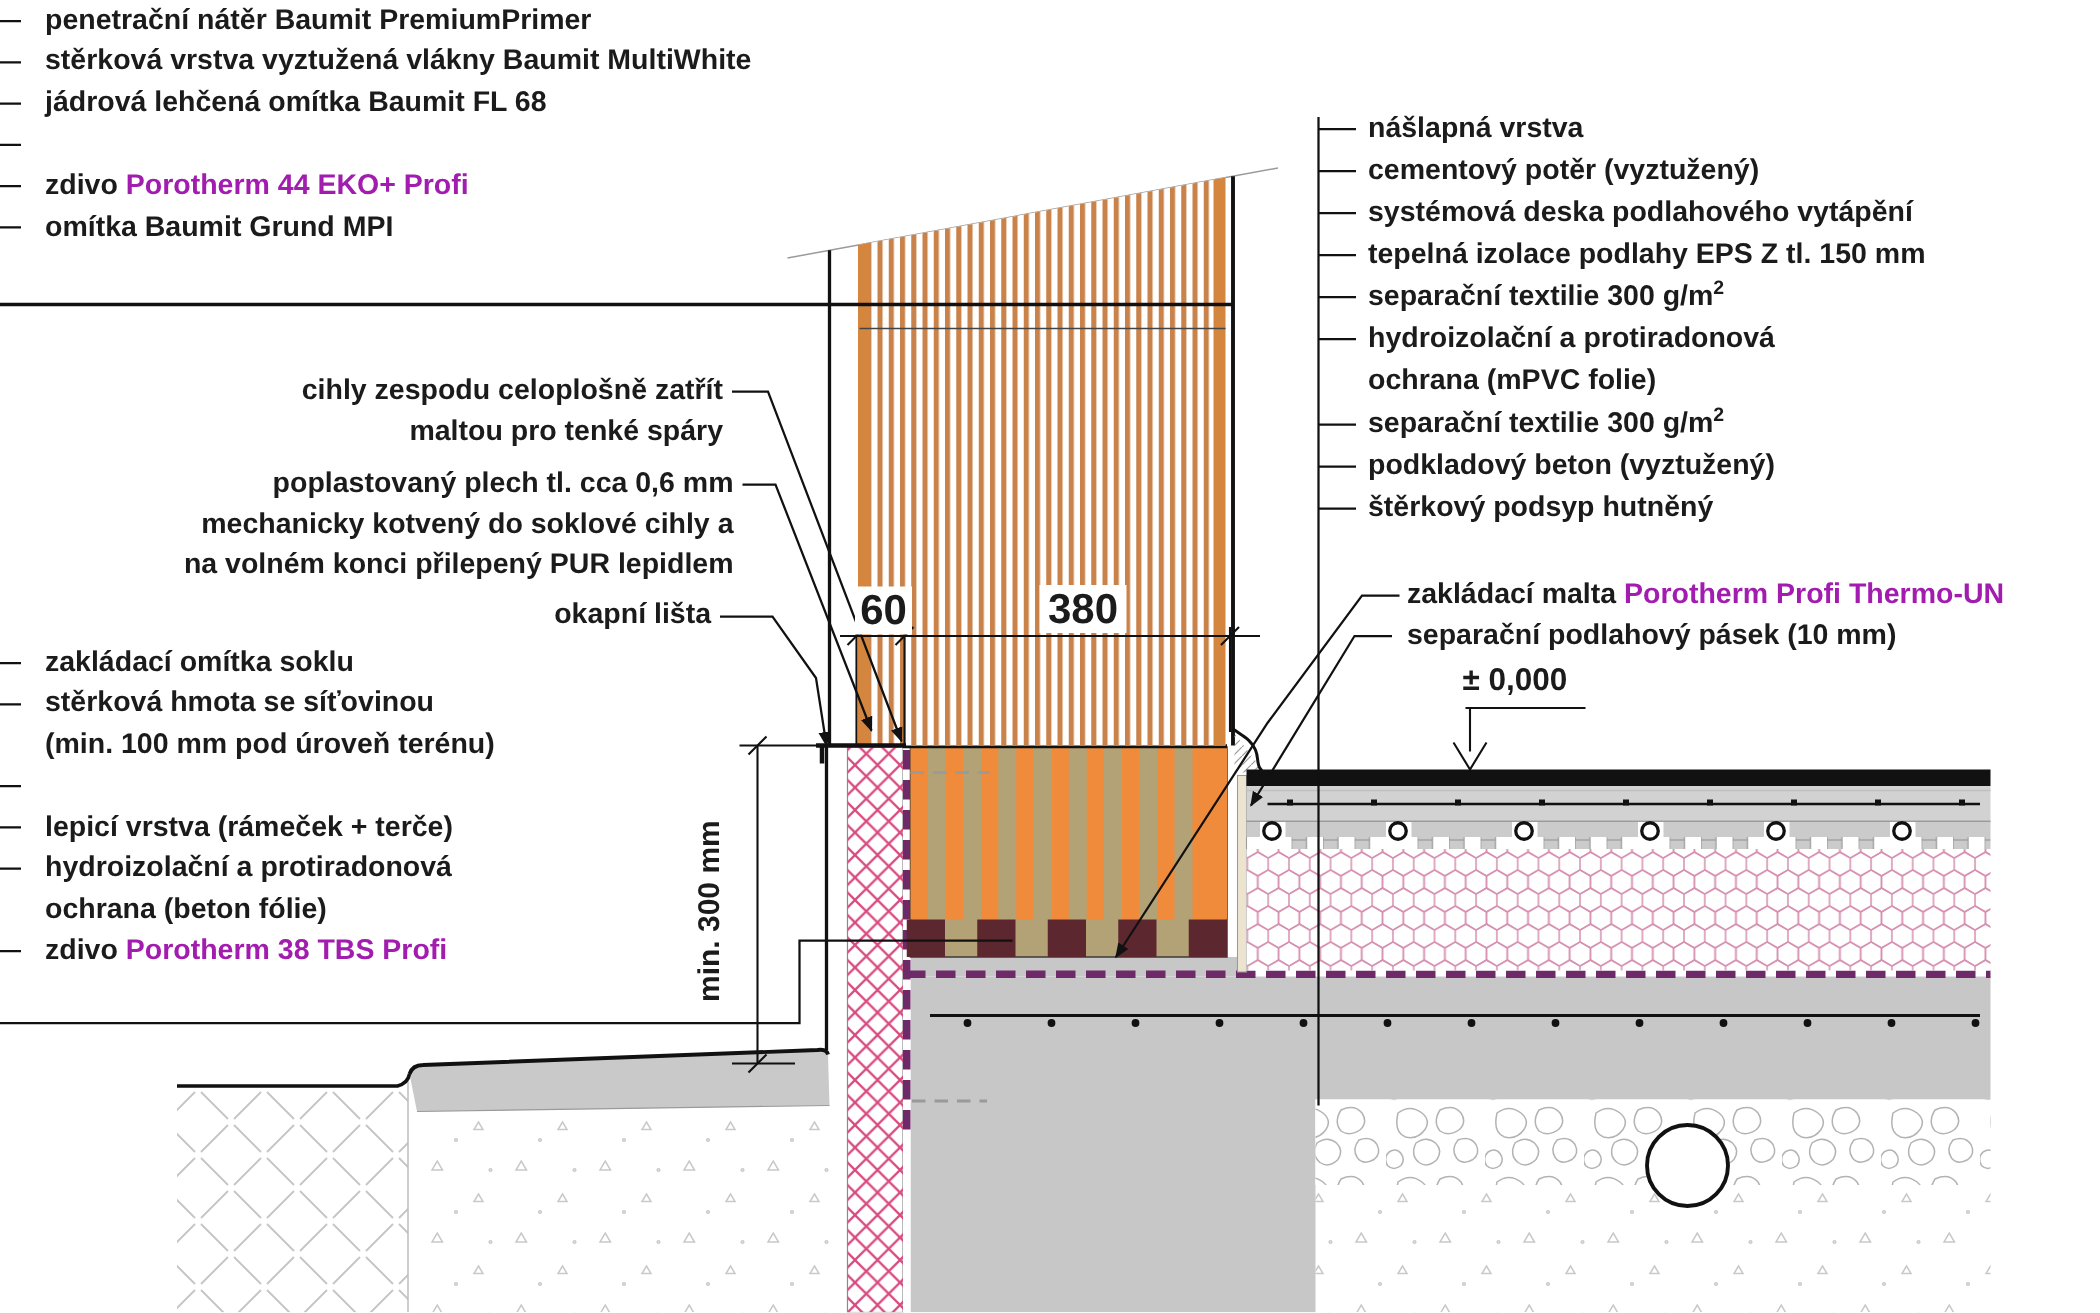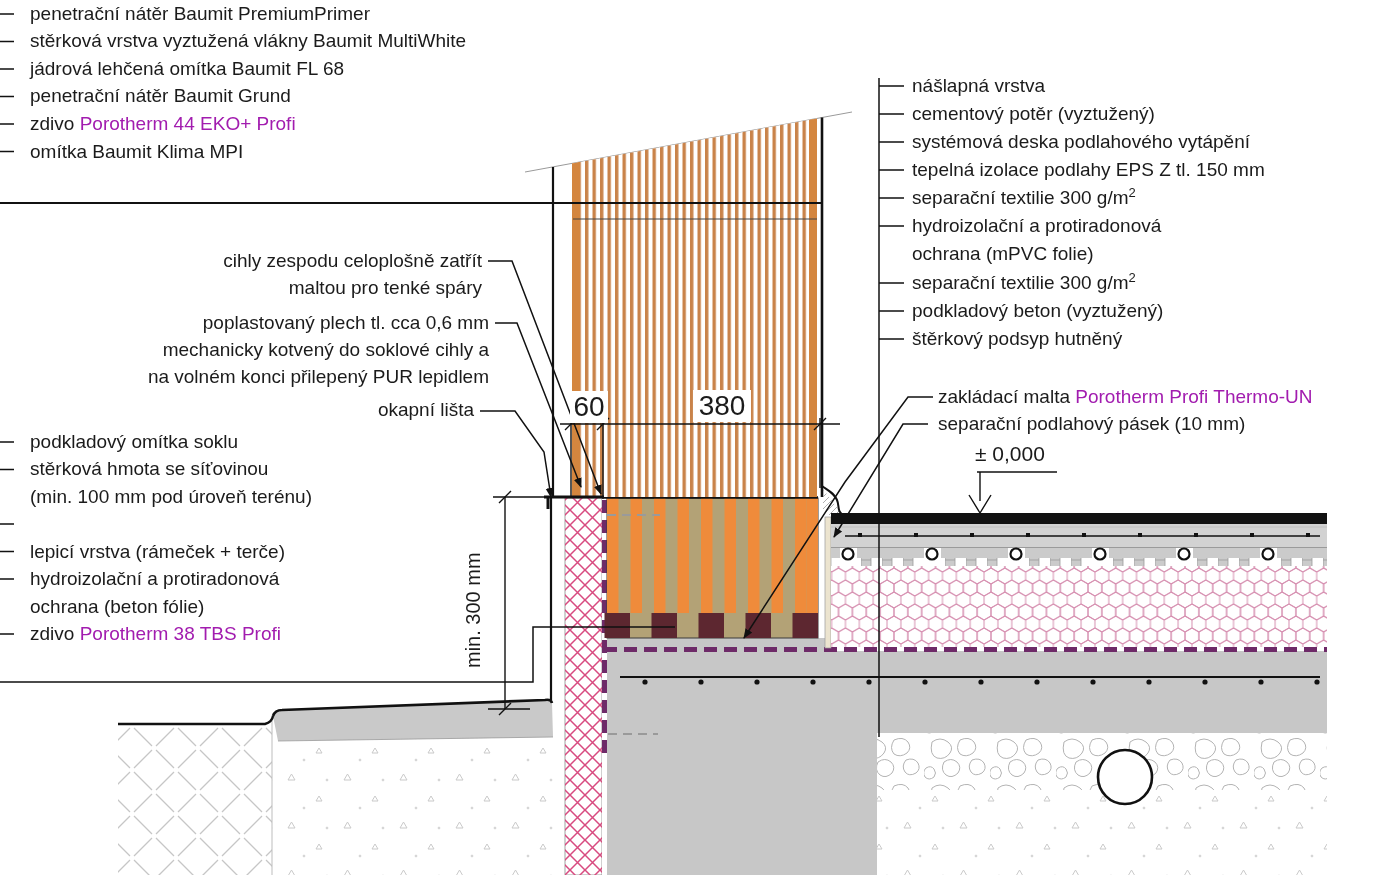--- a/index.html
+++ b/index.html
@@ -1,17 +1,17 @@
 <!DOCTYPE html>
 <html><head>
 <meta charset="utf-8">
 <style>
   html,body{margin:0;padding:0;background:#fff;}
   #stage{position:relative;width:1400px;height:875px;overflow:hidden;background:#fff;
-         font-family:"Liberation Sans","DejaVu Sans",sans-serif;color:#1b1b1b;}
+         font-family:"Liberation Sans","DejaVu Sans",sans-serif;color:#1b1b1b;font-weight:bold;}
   #art{position:absolute;left:0;top:0;}
   .lbl{position:absolute;font-size:19px;line-height:22px;white-space:nowrap;}
   .r{}
   .red{color:#a21caf;}
   sup{font-size:13px;line-height:0;}
   .dim{position:absolute;font-size:28px;background:#fff;text-align:center;white-space:nowrap;padding:0 2px;}
   #min300{position:absolute;left:462px;top:668px;font-size:20px;white-space:nowrap;
           transform:rotate(-90deg);transform-origin:0 0;}
 </style>
 </head>
@@ -250,32 +250,31 @@
   <g stroke="#111" stroke-width="1.4" fill="none">
     <path d="M977,472 H1057"></path>
     <path d="M980,472 V501"></path>
     <path d="M969,495 L980,513 L991,495"></path>
   </g>
 </svg>
 
 <div class="lbl" style="left:30px;top:3px"><span>penetrační nátěr Baumit PremiumPrimer</span></div>
 <div class="lbl" style="left:30px;top:30px"><span>stěrková vrstva vyztužená vlákny Baumit MultiWhite</span></div>
 <div class="lbl" style="left:30px;top:58px"><span>jádrová lehčená omítka Baumit FL 68</span></div>
-<div class="lbl" style="left:30px;top:85px"><span>penetrační nátěr Baumit Grund</span></div>
 <div class="lbl" style="left:30px;top:113px"><span>zdivo </span><span class="red">Porotherm 44 EKO+ Profi</span></div>
-<div class="lbl" style="left:30px;top:141px"><span>omítka Baumit Klima MPI</span></div>
+<div class="lbl" style="left:30px;top:141px"><span>omítka Baumit Grund MPI</span></div>
 
 <div class="lbl r" style="right:918px;top:250px"><span>cihly zespodu celoplošně zatřít</span></div>
 <div class="lbl r" style="right:918px;top:277px"><span>maltou pro tenké spáry</span></div>
 <div class="lbl r" style="right:911px;top:312px"><span>poplastovaný plech tl. cca 0,6 mm</span></div>
 <div class="lbl r" style="right:911px;top:366px"><span>na volném konci přilepený PUR lepidlem</span></div>
 <div class="lbl r" style="right:911px;top:339px"><span>mechanicky kotvený do soklové cihly a</span></div>
 <div class="lbl r" style="right:926px;top:399px"><span>okapní lišta</span></div>
 
-<div class="lbl" style="left:30px;top:431px"><span>podkladový omítka soklu</span></div>
+<div class="lbl" style="left:30px;top:431px"><span>zakládací omítka soklu</span></div>
 <div class="lbl" style="left:30px;top:458px"><span>stěrková hmota se síťovinou</span></div>
 <div class="lbl" style="left:30px;top:486px"><span>(min. 100 mm pod úroveň terénu)</span></div>
 <div class="lbl" style="left:30px;top:541px"><span>lepicí vrstva (rámeček + terče)</span></div>
 <div class="lbl" style="left:30px;top:568px"><span>hydroizolační a protiradonová</span></div>
 <div class="lbl" style="left:30px;top:596px"><span>ochrana (beton fólie)</span></div>
 <div class="lbl" style="left:30px;top:623px"><span>zdivo </span><span class="red">Porotherm 38 TBS Profi</span></div>
 
 <div class="lbl" style="left:912px;top:75px"><span>nášlapná vrstva</span></div>
 <div class="lbl" style="left:912px;top:103px"><span>cementový potěr (vyztužený)</span></div>
 <div class="lbl" style="left:912px;top:131px"><span>systémová deska podlahového vytápění</span></div>

